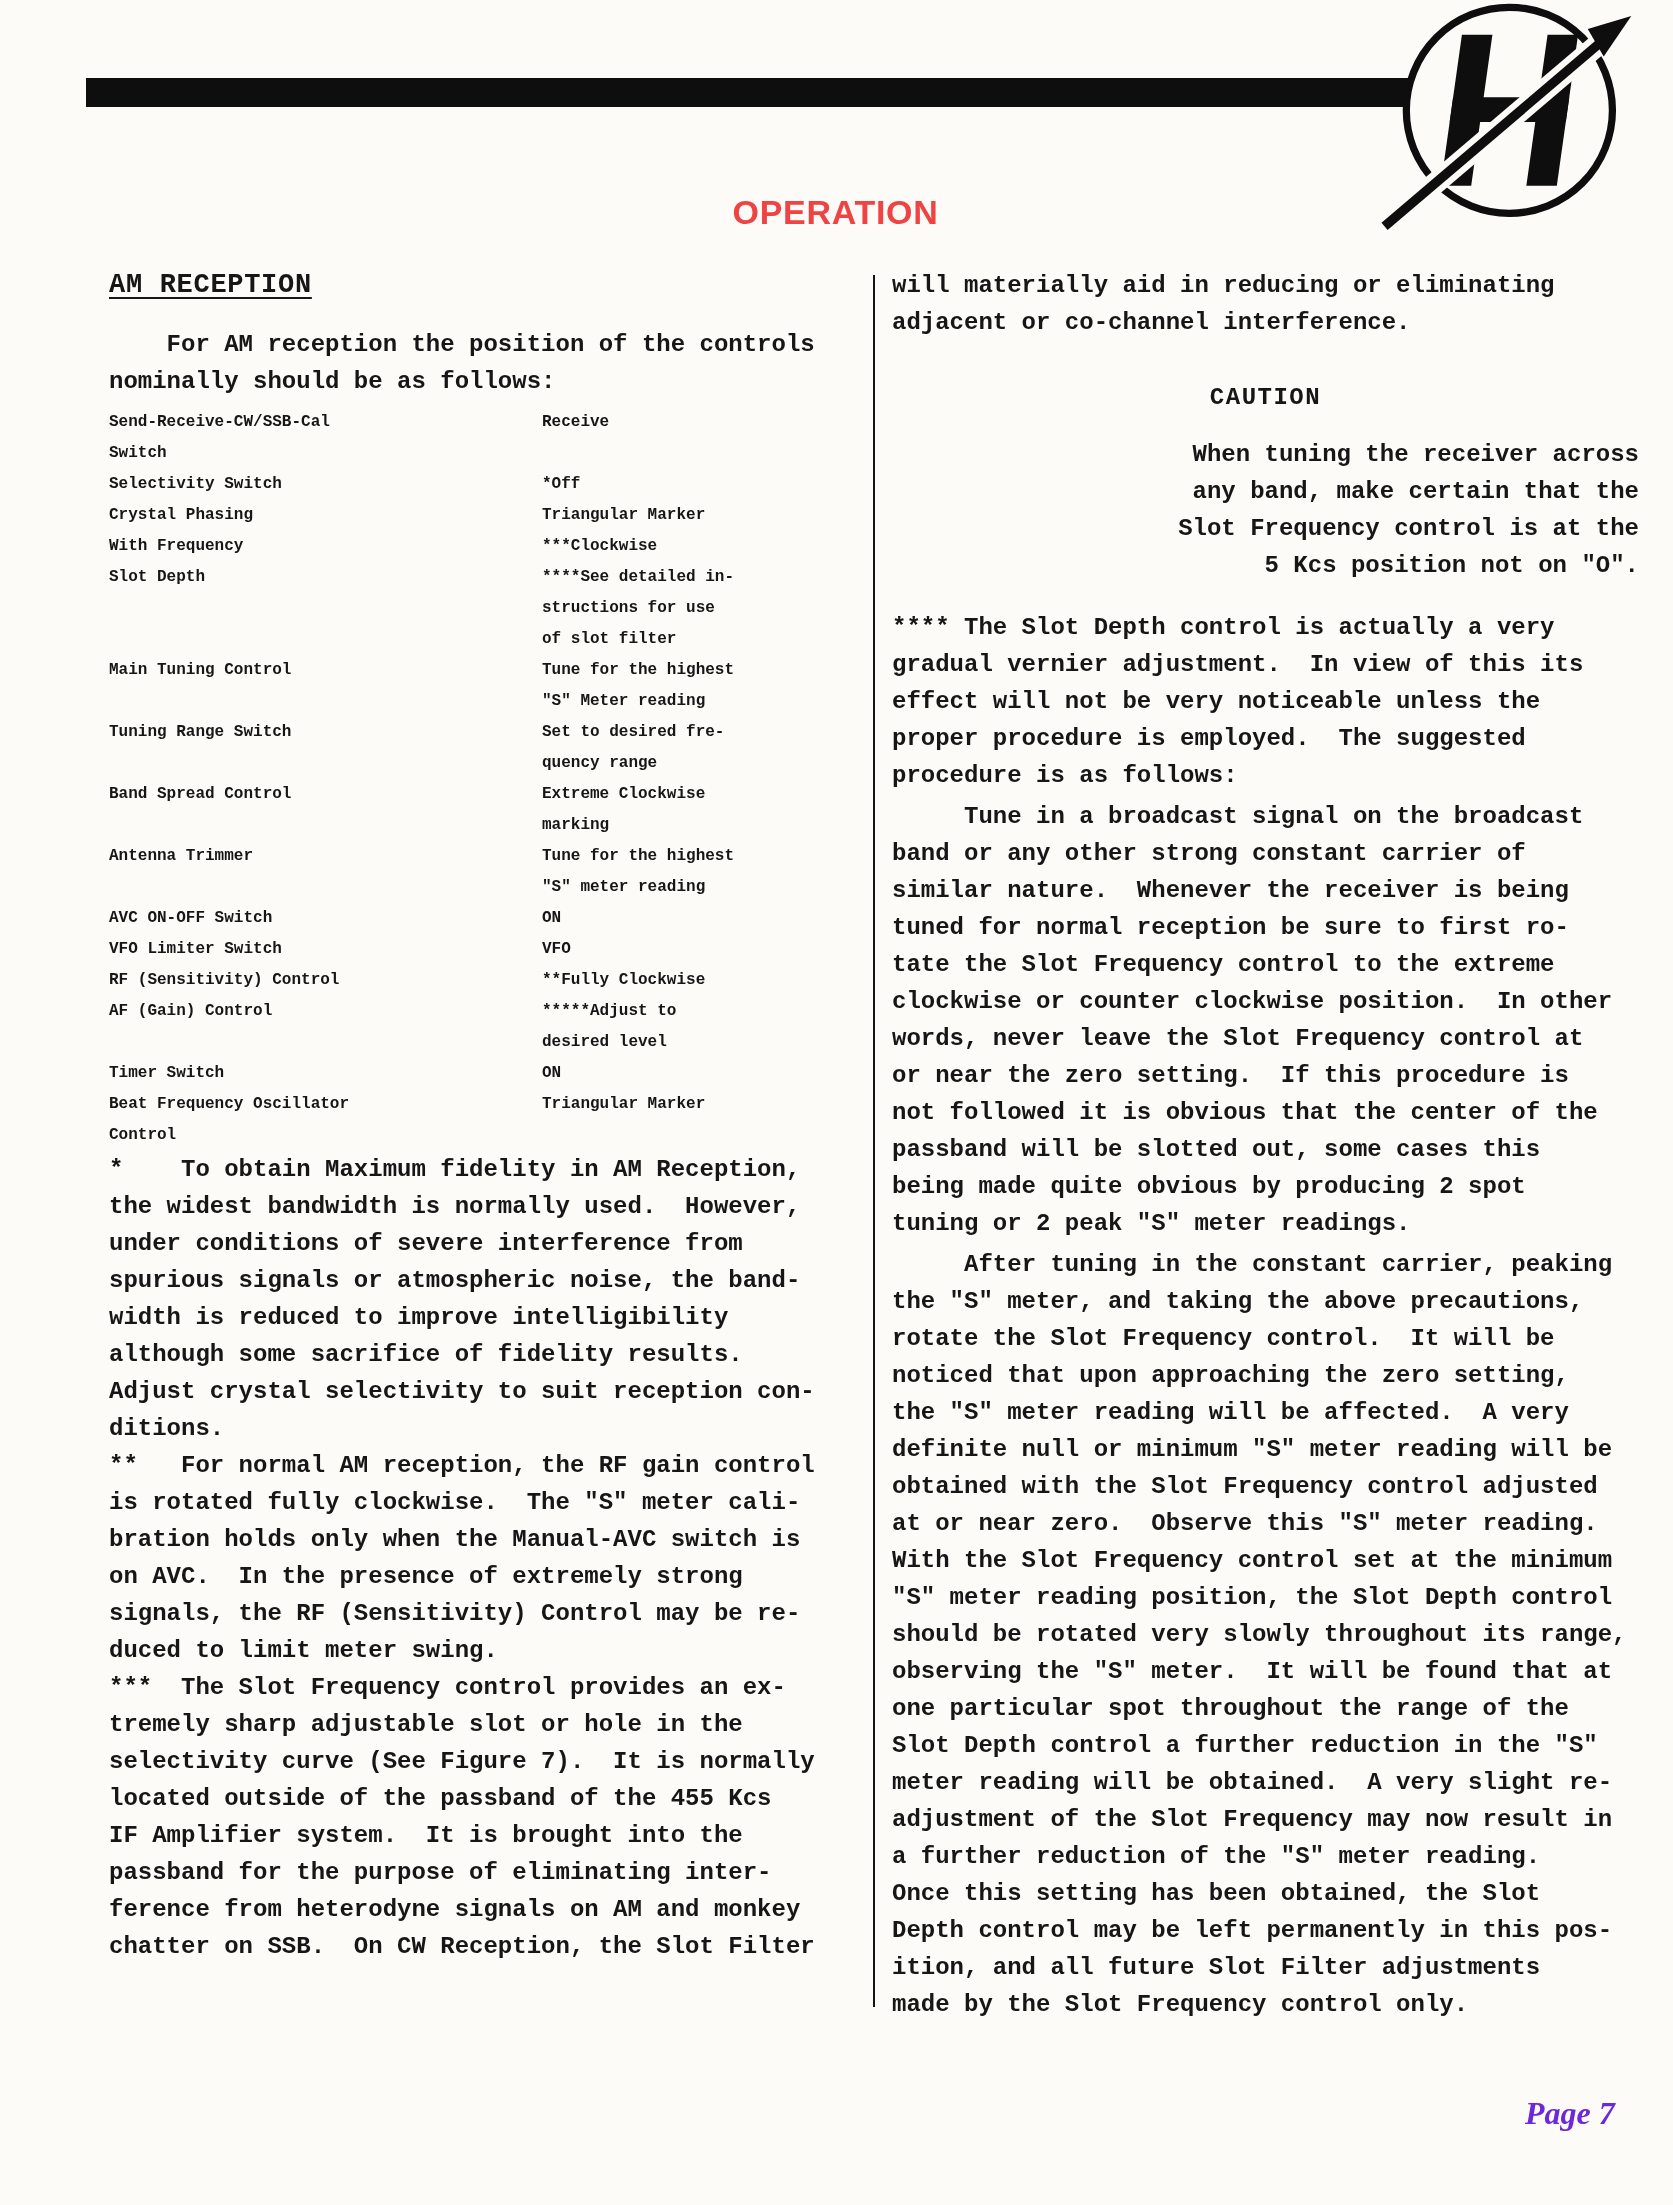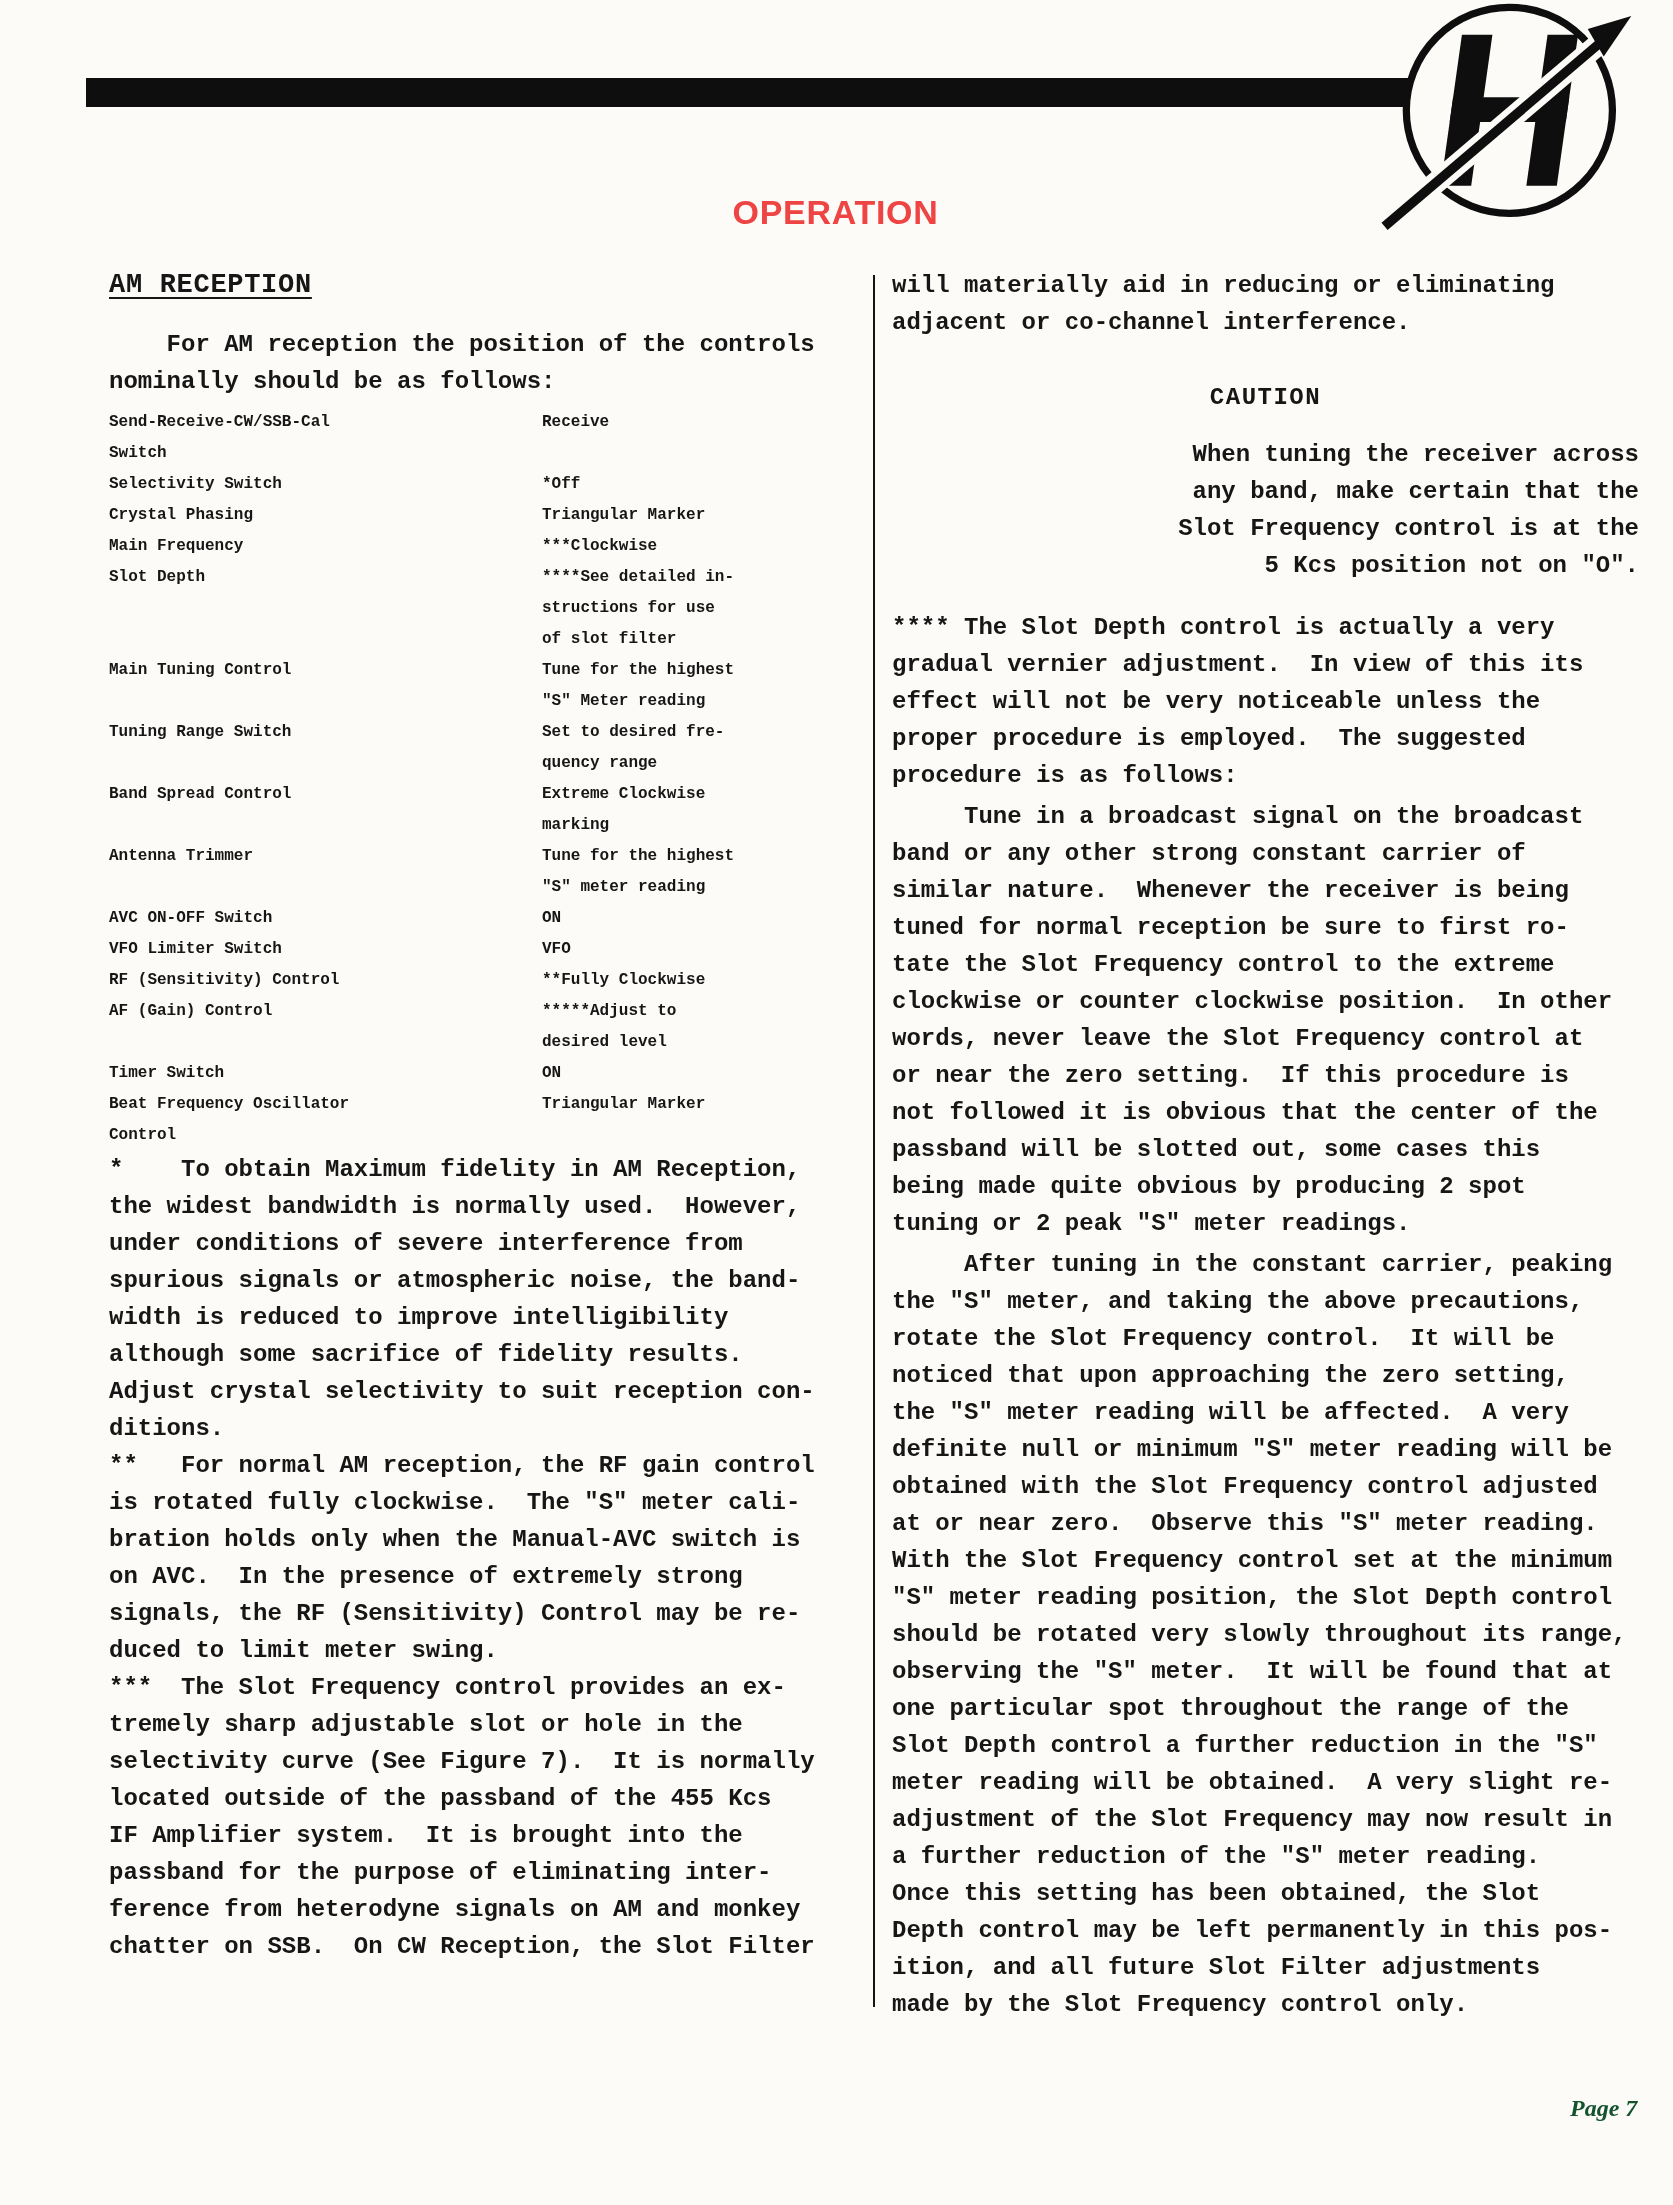--- a/index.html
+++ b/index.html
@@ -30,23 +30,23 @@
   .controls{margin-top:7.3px;font-size:16px;line-height:31px;}
   .crow{display:flex;align-items:flex-start;}
   .clabel{flex:0 0 433px;width:433px;white-space:pre-wrap;}
   .cvalue{flex:1;white-space:pre-wrap;}
   .footnotes{}
   .caution-head{font-size:24px;line-height:37px;text-align:center;letter-spacing:1.5px;margin:38px 0 20.3px 0;}
   .caution-body{padding-left:118px;text-align:right;}
   .fn4{margin-top:25px;}
   .para{margin-top:4px;}
   .page-num{
-    position:absolute;left:1570px;top:2095px;
+    position:absolute;left:1525px;top:2095px;
     font-family:"Liberation Serif",serif;font-style:italic;font-weight:700;
-    font-size:24px;color:#14532d;
+    font-size:32px;color:#6d28d9;
   }
 </style>
 </head>
 <body>
 
 <div class="page">
 
   <div class="top-bar"></div>
 
   <svg class="logo" width="298" height="254" viewBox="0 0 410 350">
@@ -78,21 +78,21 @@
       </div>
       <div class="crow">
         <div class="clabel">Selectivity Switch</div>
         <div class="cvalue">*Off</div>
       </div>
       <div class="crow">
         <div class="clabel">Crystal Phasing</div>
         <div class="cvalue">Triangular Marker</div>
       </div>
       <div class="crow">
-        <div class="clabel">Main Frequency</div>
+        <div class="clabel">With Frequency</div>
         <div class="cvalue">***Clockwise</div>
       </div>
       <div class="crow">
         <div class="clabel">Slot Depth</div>
         <div class="cvalue">****See detailed in-
 structions for use
 of slot filter</div>
       </div>
       <div class="crow">
         <div class="clabel">Main Tuning Control</div>

